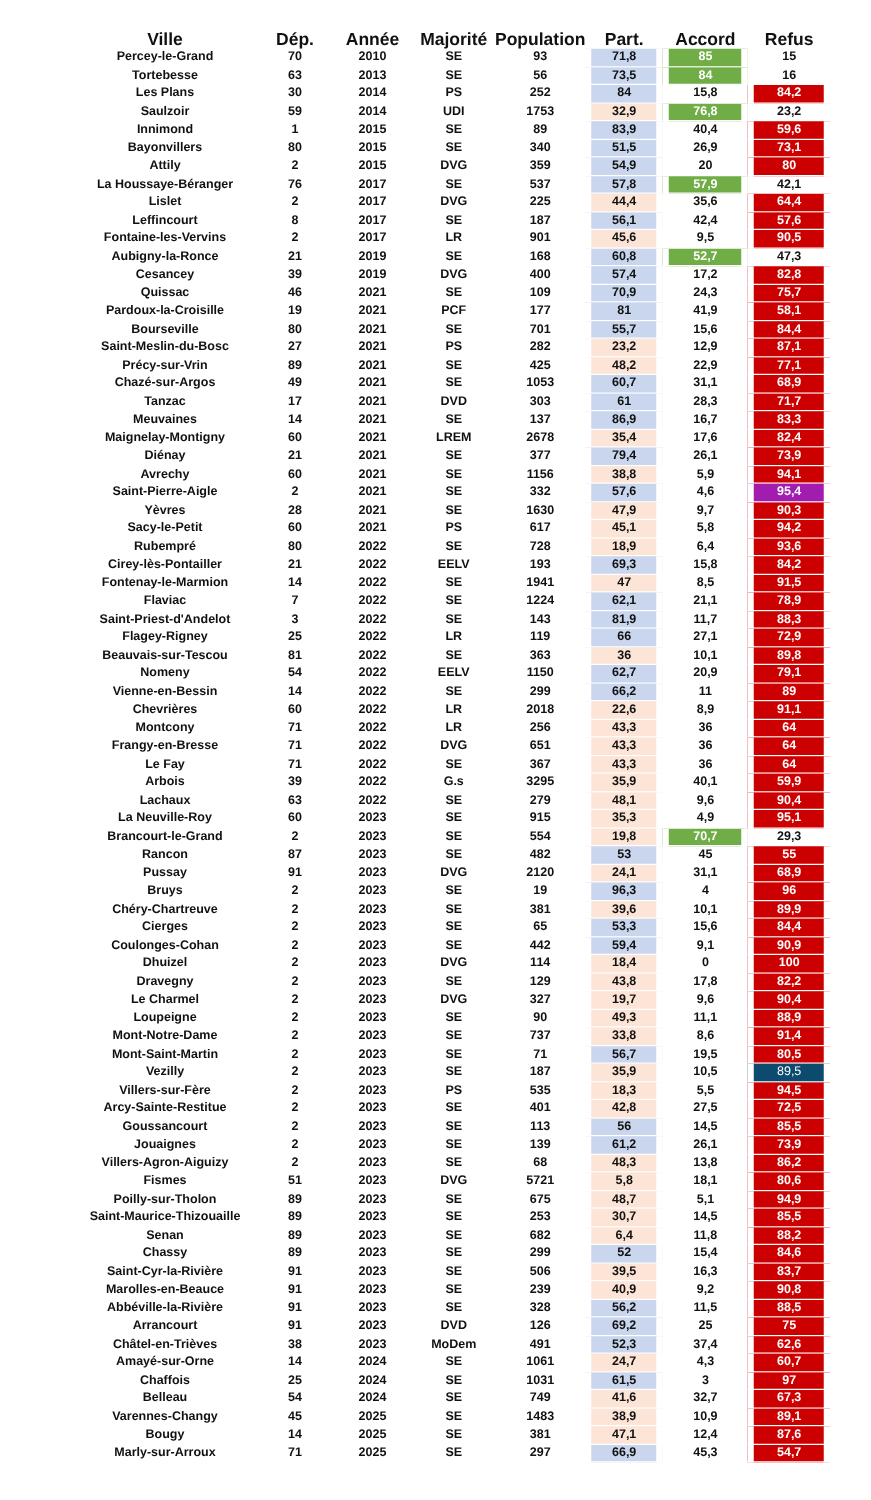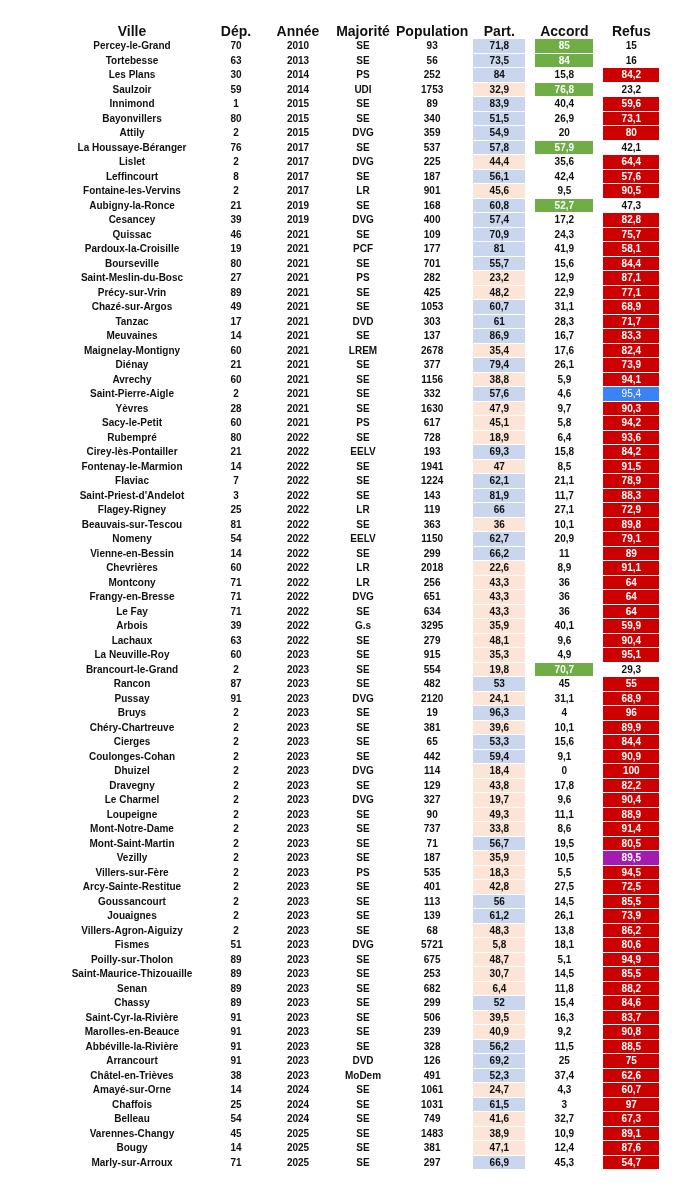--- a/index.html
+++ b/index.html
@@ -319,21 +319,21 @@
           <td class="col-refus" style="background: rgb(204, 0, 0); color: rgb(255, 255, 255); font-weight: 700;">94,1</td>
         </tr>
         <tr>
           <td class="col-ville">Saint-Pierre-Aigle</td>
           <td class="col-dep">2</td>
           <td class="col-annee">2021</td>
           <td class="col-majorite">SE</td>
           <td class="col-population">332</td>
           <td class="col-part" style="background: rgb(201, 214, 238);">57,6</td>
           <td class="col-accord">4,6</td>
-          <td class="col-refus" style="background: #3b82f6; color: rgb(255, 255, 255); font-weight: 400;">95,4</td>
+          <td class="col-refus" style="background: #a21caf; color: rgb(255, 255, 255); font-weight: 700;">95,4</td>
         </tr>
         <tr>
           <td class="col-ville">Yèvres</td>
           <td class="col-dep">28</td>
           <td class="col-annee">2021</td>
           <td class="col-majorite">SE</td>
           <td class="col-population">1630</td>
           <td class="col-part" style="background: rgb(252, 228, 214);">47,9</td>
           <td class="col-accord">9,7</td>
           <td class="col-refus" style="background: rgb(204, 0, 0); color: rgb(255, 255, 255); font-weight: 700;">90,3</td>
@@ -466,21 +466,21 @@
           <td class="col-population">651</td>
           <td class="col-part" style="background: rgb(252, 228, 214);">43,3</td>
           <td class="col-accord">36</td>
           <td class="col-refus" style="background: rgb(204, 0, 0); color: rgb(255, 255, 255); font-weight: 700;">64</td>
         </tr>
         <tr>
           <td class="col-ville">Le Fay</td>
           <td class="col-dep">71</td>
           <td class="col-annee">2022</td>
           <td class="col-majorite">SE</td>
-          <td class="col-population">634</td>
+          <td class="col-population">367</td>
           <td class="col-part" style="background: rgb(252, 228, 214);">43,3</td>
           <td class="col-accord">36</td>
           <td class="col-refus" style="background: rgb(204, 0, 0); color: rgb(255, 255, 255); font-weight: 700;">64</td>
         </tr>
         <tr>
           <td class="col-ville">Arbois</td>
           <td class="col-dep">39</td>
           <td class="col-annee">2022</td>
           <td class="col-majorite">G.s</td>
           <td class="col-population">3295</td>
@@ -639,21 +639,21 @@
           <td class="col-refus" style="background: rgb(204, 0, 0); color: rgb(255, 255, 255); font-weight: 700;">80,5</td>
         </tr>
         <tr>
           <td class="col-ville">Vezilly</td>
           <td class="col-dep">2</td>
           <td class="col-annee">2023</td>
           <td class="col-majorite">SE</td>
           <td class="col-population">187</td>
           <td class="col-part" style="background: rgb(252, 228, 214);">35,9</td>
           <td class="col-accord">10,5</td>
-          <td class="col-refus" style="background: #a21caf; color: rgb(255, 255, 255); font-weight: 700;">89,5</td>
+          <td class="col-refus" style="background: #0c4a6e; color: rgb(255, 255, 255); font-weight: 400;">89,5</td>
         </tr>
         <tr>
           <td class="col-ville">Villers-sur-Fère</td>
           <td class="col-dep">2</td>
           <td class="col-annee">2023</td>
           <td class="col-majorite">PS</td>
           <td class="col-population">535</td>
           <td class="col-part" style="background: rgb(252, 228, 214);">18,3</td>
           <td class="col-accord">5,5</td>
           <td class="col-refus" style="background: rgb(204, 0, 0); color: rgb(255, 255, 255); font-weight: 700;">94,5</td>

